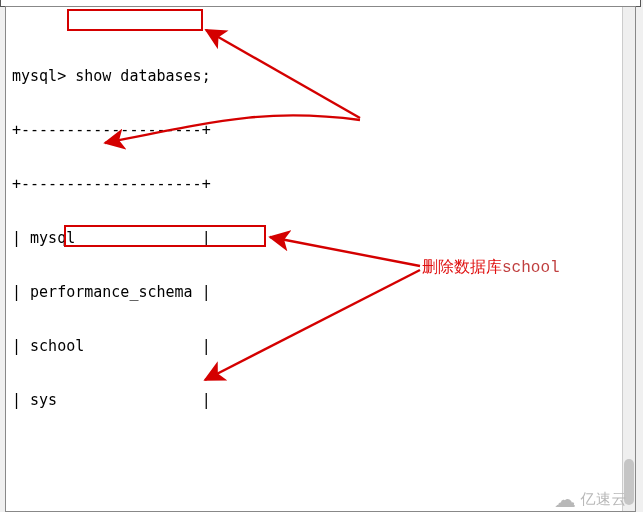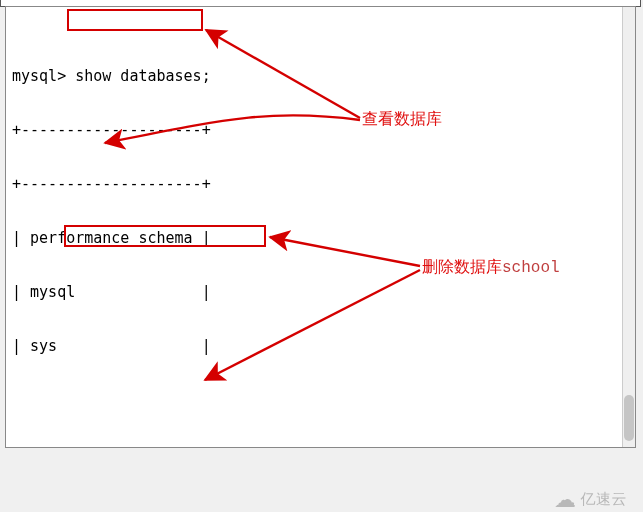--- a/index.html
+++ b/index.html
@@ -1,21 +1,21 @@
 <!DOCTYPE html>
 <html><head>
 <meta charset="utf-8">
 <style>
   html,body{margin:0;padding:0;width:643px;height:512px;overflow:hidden;
     font-family:"Consolas","DejaVu Sans Mono","Liberation Mono","Courier New",monospace;
     font-size:15px;line-height:18px;color:#000;background:#f0f0f0;}
   .shell{position:relative;width:643px;height:512px;}
   .menubar{position:absolute;left:0;top:0;width:639px;height:6px;
     background:#fff;border:1px solid #555;border-top:none;}
-  .term{position:absolute;left:5px;top:6px;width:631px;height:442px;
+  .term{position:absolute;left:5px;top:6px;width:631px;height:506px;
     background:#fff;border:1px solid #888;box-sizing:border-box;}
   .term-inner{position:absolute;left:6px;top:6px;right:16px;bottom:6px;
     white-space:pre;letter-spacing:0px;}
   .term-line{height:18px;white-space:pre;}
   .scrollbar{position:absolute;right:0;top:0;width:12px;height:100%;
     background:#efefef;border-left:1px solid #ccc;}
   .scrollbar .knob{position:absolute;left:1px;right:1px;bottom:6px;height:46px;
     background:#c5c5c5;border-radius:5px;}
 
   
@@ -39,22 +39,23 @@
 <div class="shell">
 
   <div class="menubar"></div>
 
   <div class="term">
     <div class="term-inner">
       
       <div class="term-line"><span>mysql&gt;</span> <span>show databases;</span></div>
       <div class="term-line">+--------------------+</div>
       <div class="term-line">+--------------------+</div>
+      <div class="term-line">| mysql              |</div>
       <div class="term-line">| performance_schema |</div>
-      <div class="term-line">| mysql              |</div>
+      <div class="term-line">| school             |</div>
       <div class="term-line">| sys                |</div>
       
       
       
       
       
       
       
       
       
@@ -70,21 +71,20 @@
     </div>
 
     <div class="scrollbar">
       <div class="knob"></div>
     </div>
   </div>
 
   <div class="cmdbox" style="left:67px;top:9px;width:136px;height:22px"></div>
   <div class="cmdbox" style="left:64px;top:225px;width:202px;height:22px"></div>
 
-  <div class="anno" style="left:362px;top:109px">查看数据库</div>
   <div class="anno" style="left:422px;top:257px"><span>删除数据库</span><span class="en">school</span></div>
 
   <svg class="arrows" viewBox="0 0 643 512">
     <defs>
       <marker id="ah" viewBox="0 0 12 12" refX="11" refY="6" markerWidth="9" markerHeight="9" orient="auto-start-reverse">
         <path d="M0,0 L12,6 L0,12 L3,6 Z" fill="#d40000"></path>
       </marker>
     </defs>
     <g stroke="#d40000" stroke-width="2.4" fill="none">
 

